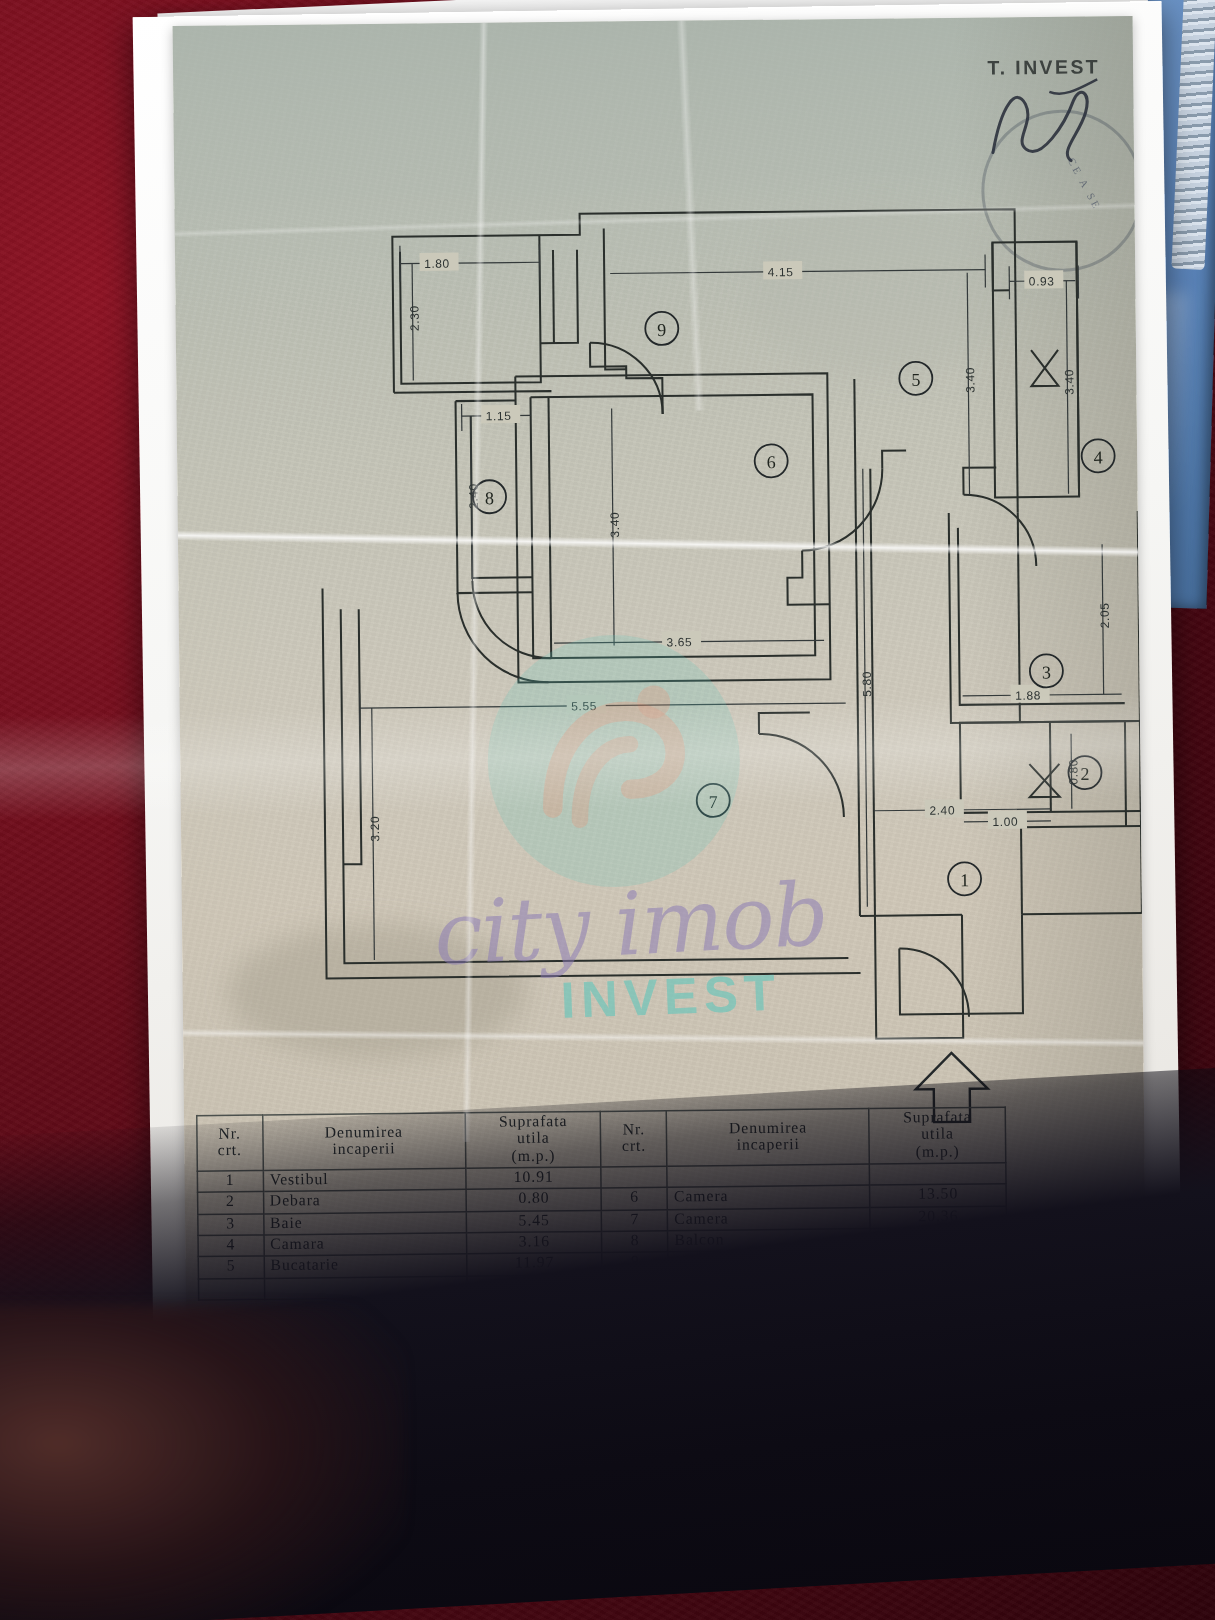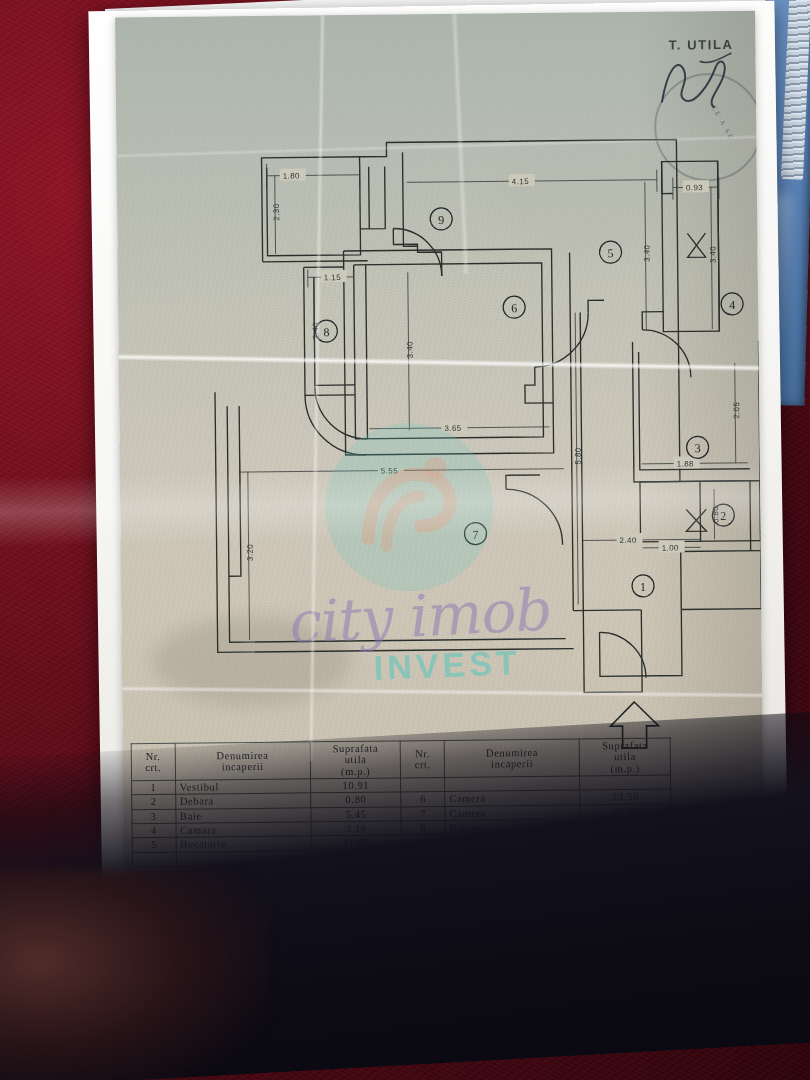--- a/index.html
+++ b/index.html
@@ -145,21 +145,21 @@
 
   <div class="doc">
     <div class="doc-grain"></div>
     <div class="doc-top-wash"></div>
     <div class="doc-shade-r"></div>
     <div class="doc-shade-b"></div>
 
     <div class="smudge" style="left:30px;top:600px;width:200px;height:90px;background:rgba(150,142,126,.35);"></div>
     <div class="smudge" style="left:380px;top:120px;width:180px;height:120px;background:rgba(178,182,172,.30);"></div>
 
-    <div class="hdr">T. UTILA</div>
+    <div class="hdr">T. INVEST</div>
     <svg class="sign" viewBox="0 0 96 70">
       <path d="M8 52 C14 20, 24 8, 30 20 C36 32, 22 44, 30 50 C40 58, 56 34, 62 18 C66 8, 74 12, 70 26 C66 40, 52 52, 60 58" stroke="#1d2230" stroke-width="2" fill="none" stroke-linecap="round"></path>
       <path d="M46 12 C56 16, 66 10, 78 4" stroke="#1d2230" stroke-width="1.6" fill="none"></path>
     </svg>
     <div class="stamp-tr"></div>
     <div class="stamp-tr-txt">CE A SE</div>
 
     <svg class="plan" viewBox="0 0 640 946">
       <g class="w" stroke-width="1.35" stroke-linejoin="miter">
 

